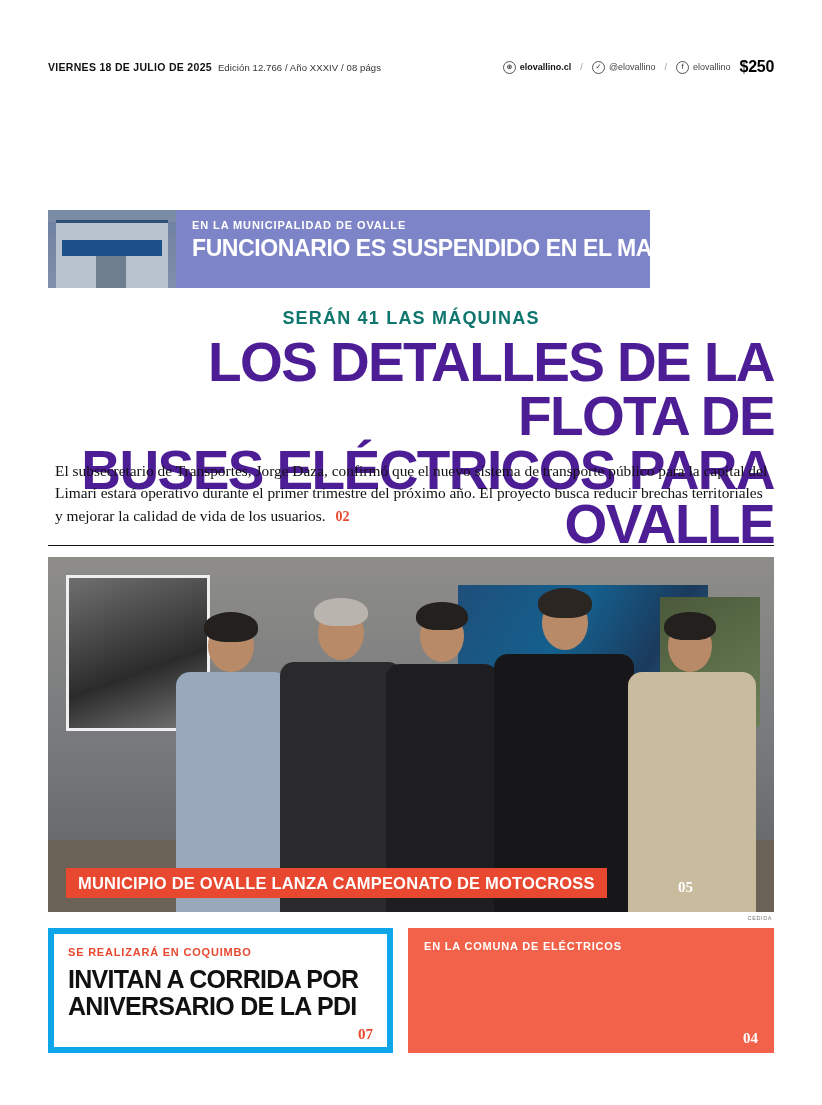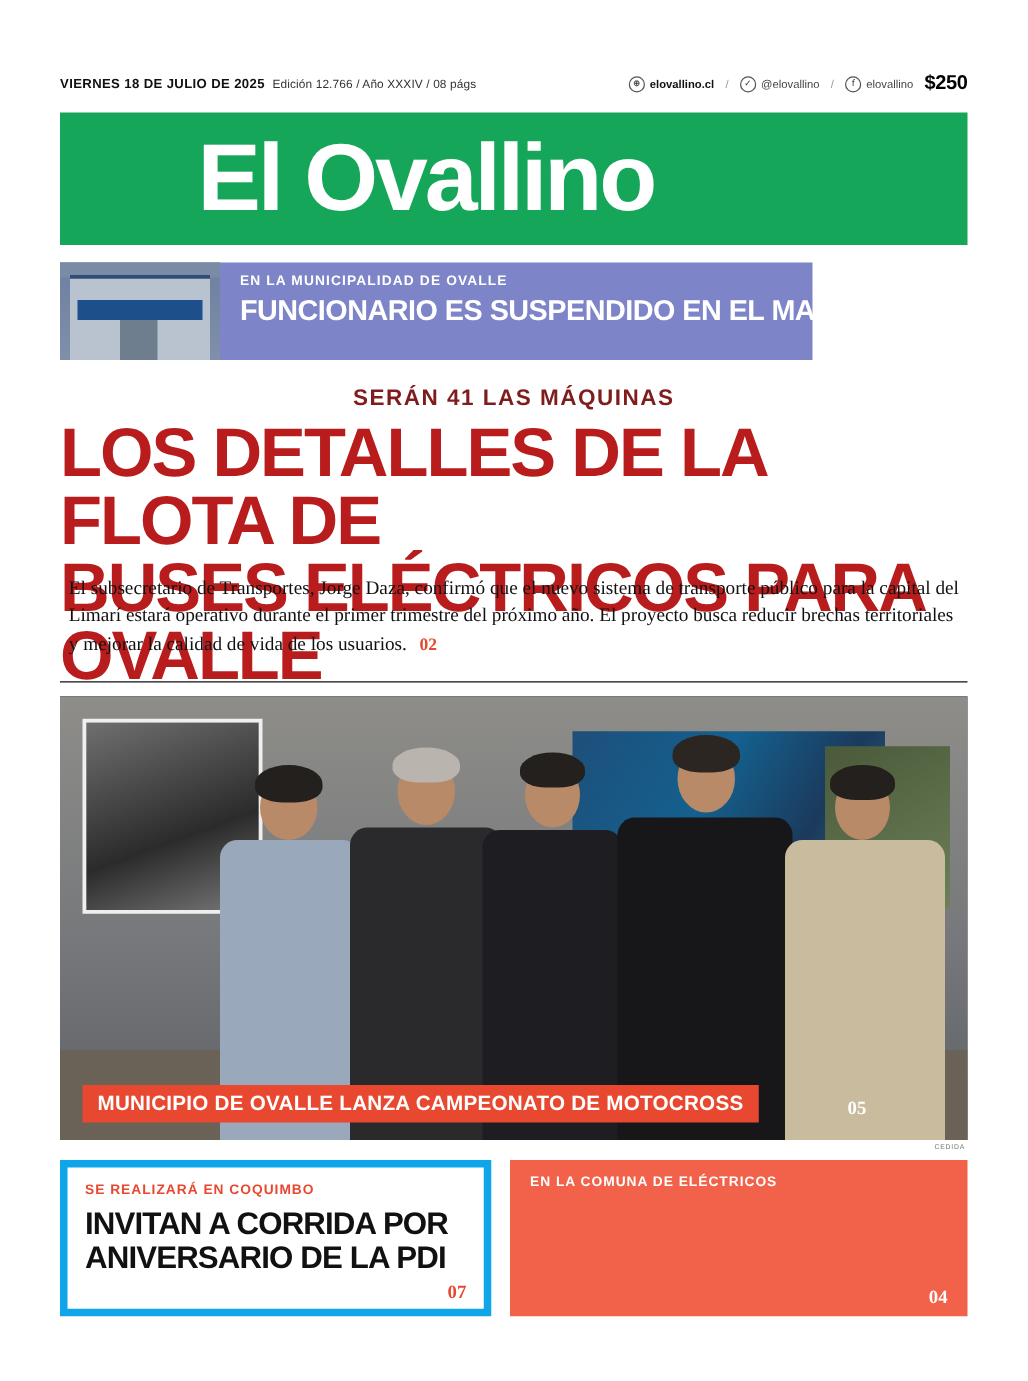--- a/index.html
+++ b/index.html
@@ -180,32 +180,32 @@
     white-space: nowrap;
   }
 
   
   .lead-kicker {
     position: absolute;
     left: 48px;
     top: 308px;
     width: 726px;
     text-align: center;
-    color: #7f1d1d;
+    color: #0f766e;
     font-size: 18px;
     font-weight: bold;
     letter-spacing: 1.2px;
   }
   .lead-head {
     position: absolute;
     left: 48px;
     top: 336px;
     width: 726px;
-    text-align: left;
-    color: #b91c1c;
+    text-align: right;
+    color: #4c1d95;
     font-size: 55px;
     font-weight: bold;
     line-height: 0.98;
     letter-spacing: -1.6px;
   }
   .lead-head .l2 { display: block; }
   .lead-sub {
     position: absolute;
     left: 55px;
     top: 460px;
@@ -425,23 +425,20 @@
       </span>
       <span class="social-sep">/</span>
       <span class="social-item">
         <span class="glyph-circle">f</span>
         <span>elovallino</span>
       </span>
       <span class="price">$250</span>
     </div>
   </div>
 
-  <div class="masthead">
-    <div class="masthead-title">El Ovallino</div>
-  </div>
 
   <div class="promo">
     <div class="promo-photo">
       <div class="sky"></div>
       <div class="bld"></div>
       <div class="awning"></div>
       <div class="door"></div>
     </div>
     <div class="promo-text">
       <div class="promo-kicker">EN LA MUNICIPALIDAD DE OVALLE</div>

